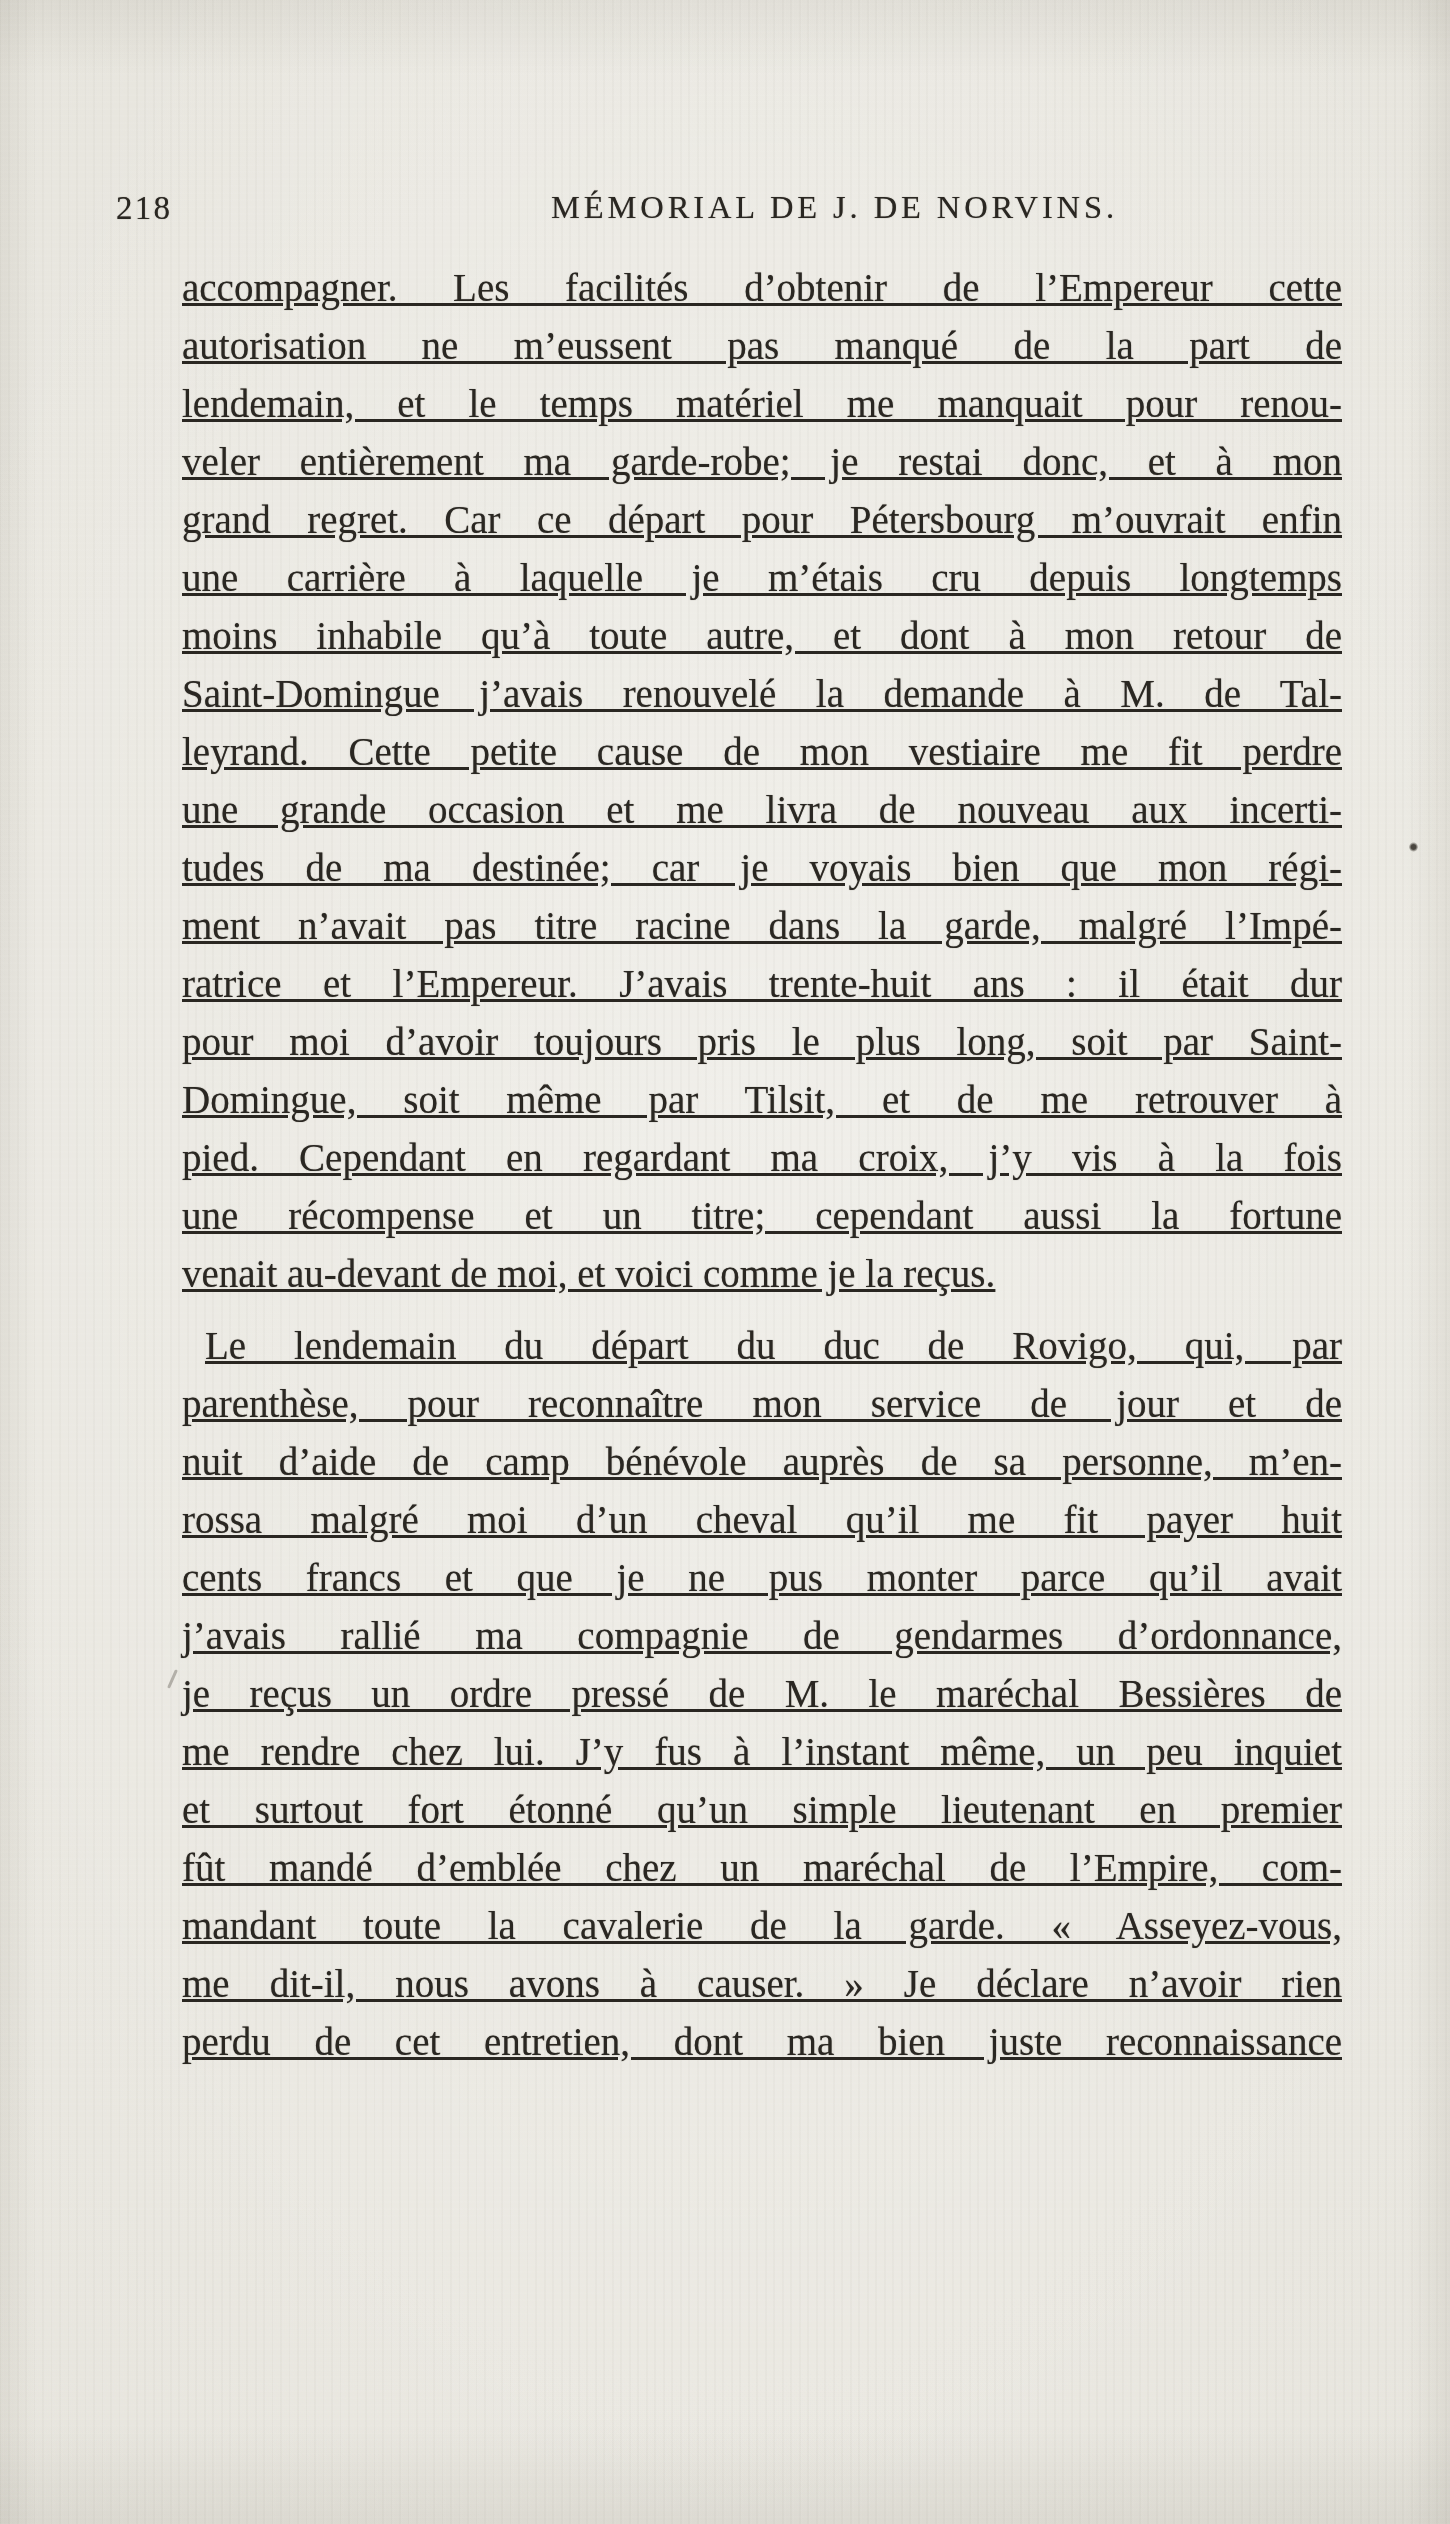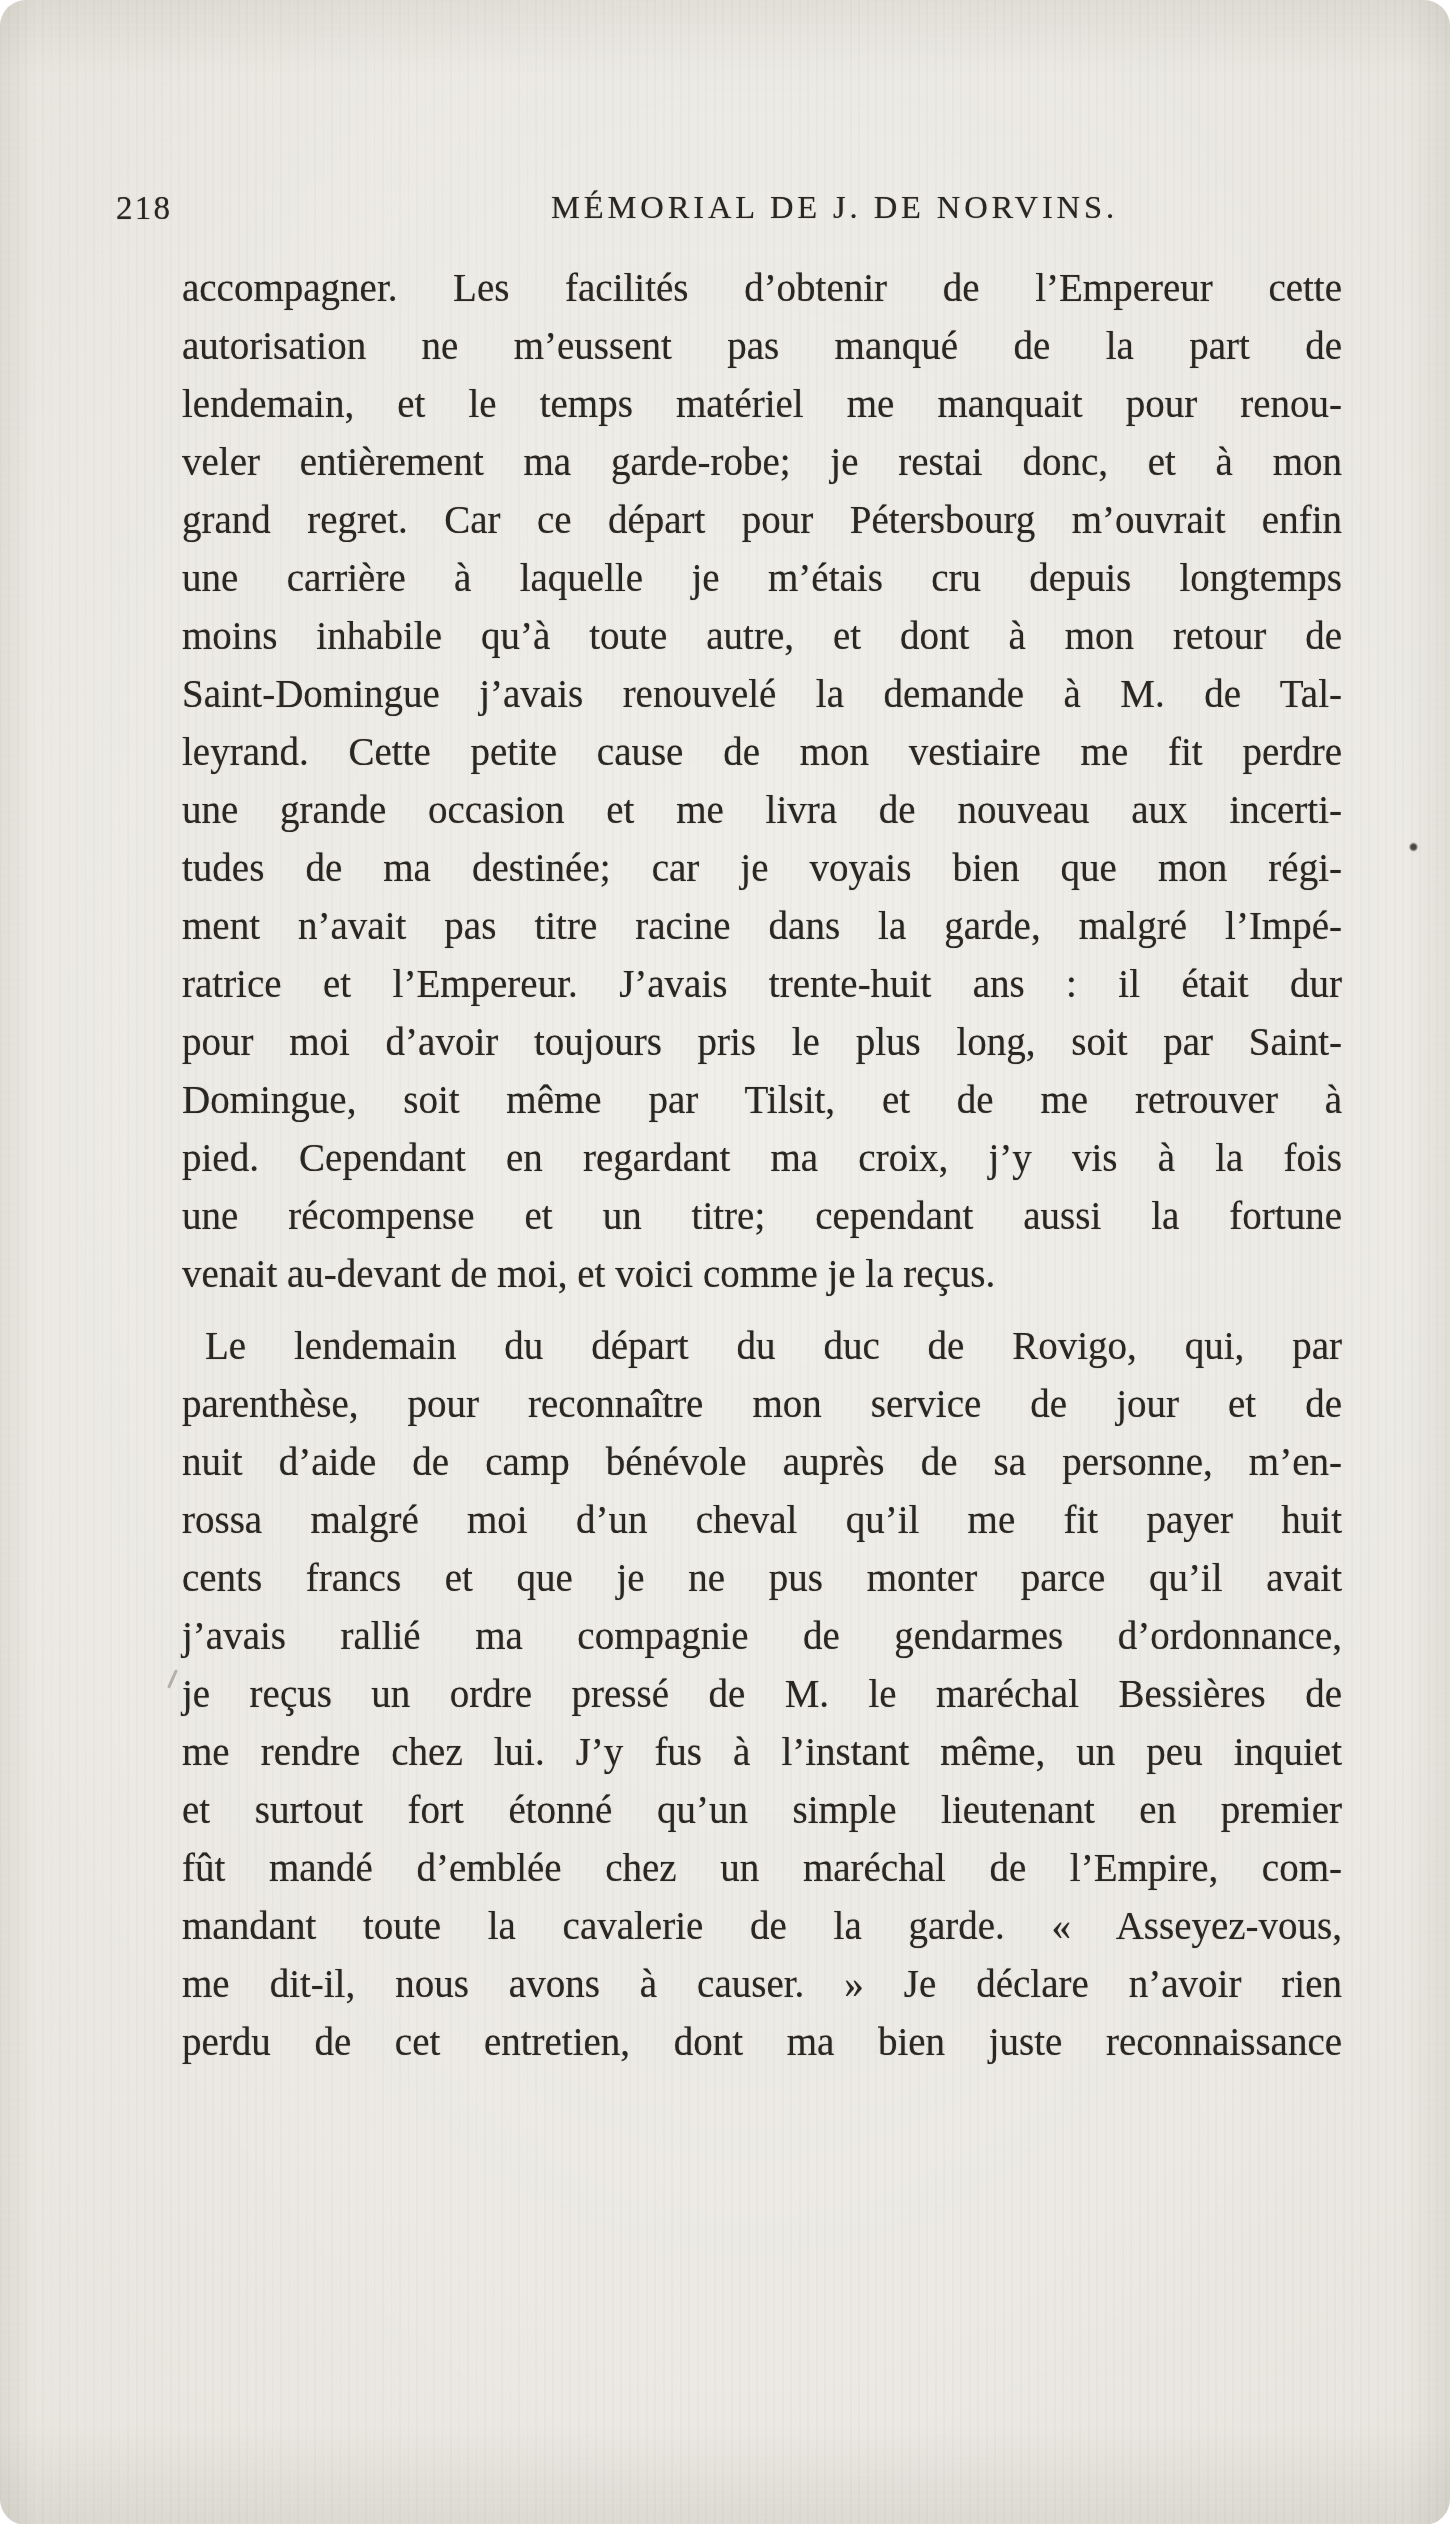--- a/index.html
+++ b/index.html
@@ -16,21 +16,20 @@
     position: relative;
     width: 1450px;
     height: 2525px;
     overflow: hidden;
     color: #2a2722;
     background:
       radial-gradient(ellipse 1238px 2166px at 52% 42%, rgba(255,255,255,0.30), rgba(255,255,255,0) 70%),
       linear-gradient(180deg, rgba(120,115,100,0.10) 0%, rgba(120,115,100,0) 3%, rgba(120,115,100,0) 96%, rgba(120,115,100,0.12) 100%),
       linear-gradient(90deg, rgba(120,115,100,0.10) 0%, rgba(120,115,100,0) 2.5%, rgba(120,115,100,0) 97%, rgba(120,115,100,0.10) 100%),
       radial-gradient(ellipse 1857px 2785px at 50% 50%, #eae8e1 40%, #e4e2da 78%, #d8d6cc 100%);
-    border-radius: 26px;
   }
   
   .scan::before {
     content: "";
     position: absolute;
     inset: 0;
     background:
       repeating-linear-gradient(90deg, rgba(110,105,92,0.035) 0 1.5px, rgba(255,255,255,0.02) 1.5px 3.9px, rgba(0,0,0,0) 3.9px 8.5px),
       repeating-linear-gradient(0deg, rgba(255,255,255,0.03) 0 2.3px, rgba(0,0,0,0) 2.3px 7px);
     pointer-events: none;
@@ -52,20 +51,21 @@
     font-size: 32.5px;
     letter-spacing: 3.9px;
     white-space: nowrap;
     text-shadow: 0 0 1px rgba(44,38,30,0.55);
   }
   .body-text {
     position: absolute;
     left: 182px;
     top: 259px;
     width: 1160px;
+    text-decoration: underline;
   }
   .line {
     font-size: 39px;
     line-height: 58px;
     height: 58px;
     text-align: justify;
     text-align-last: justify;
     text-shadow: 0 0 1px rgba(44,38,30,0.55);
   }
   .line.para-end {

